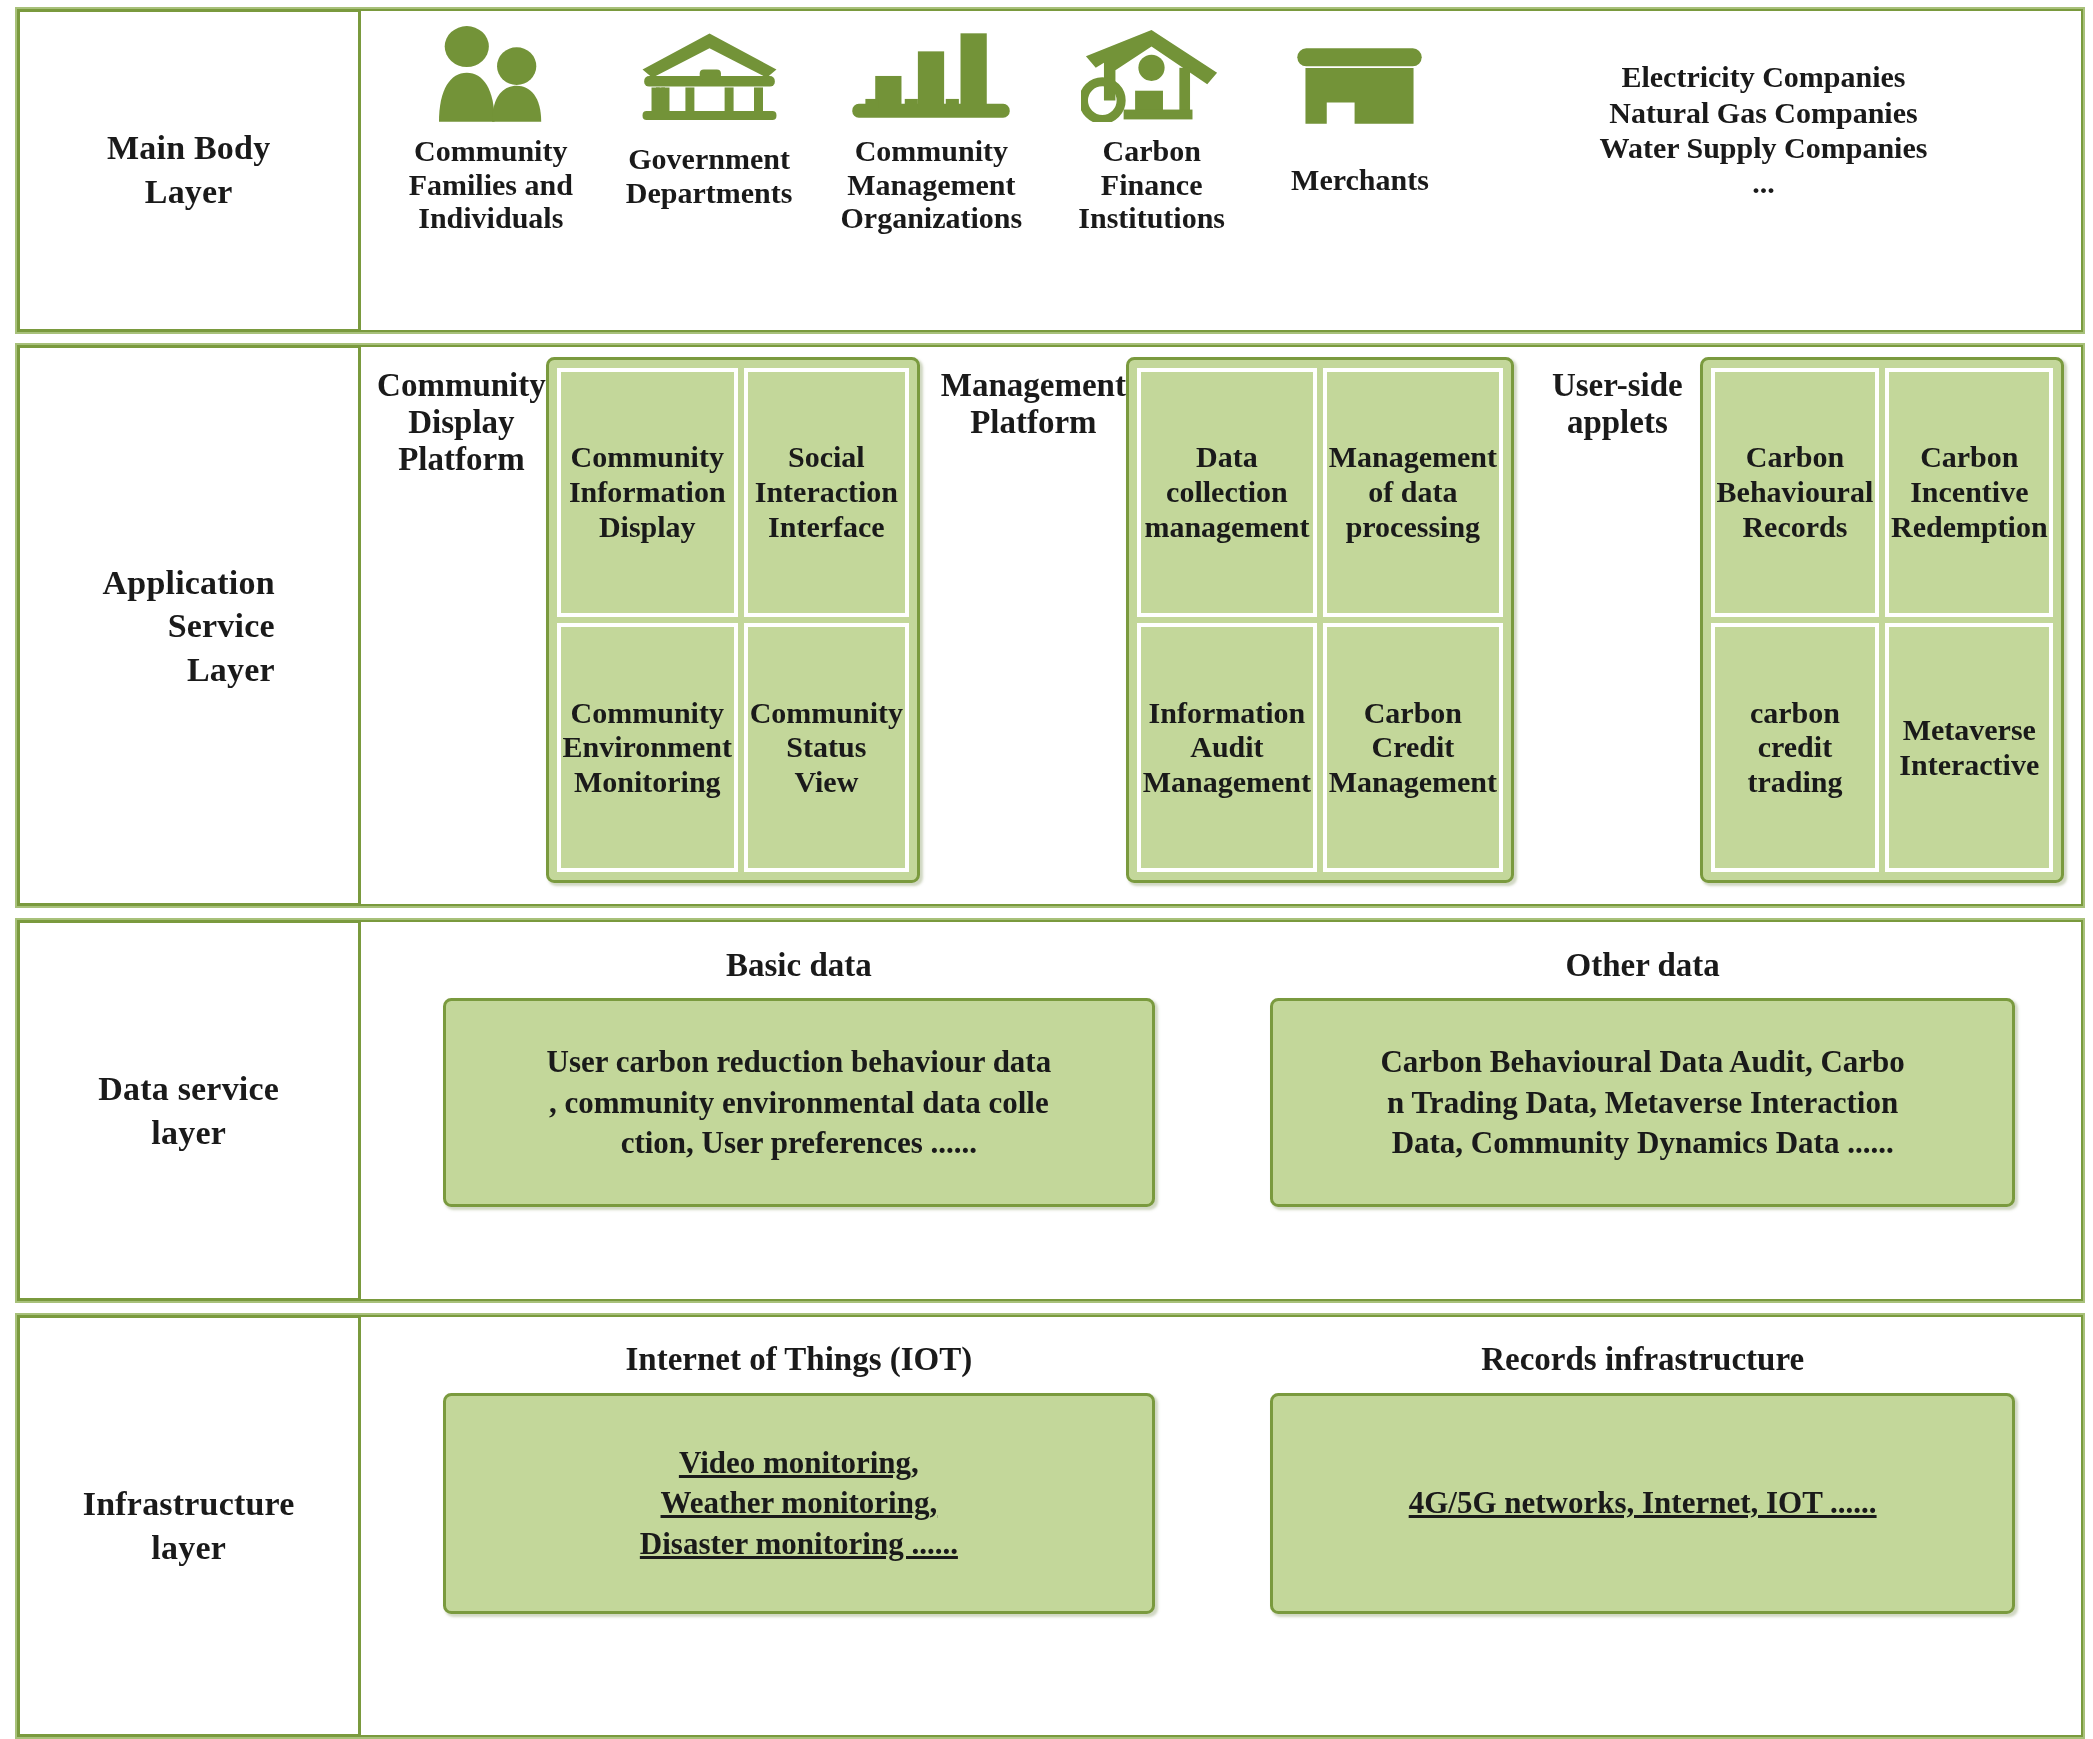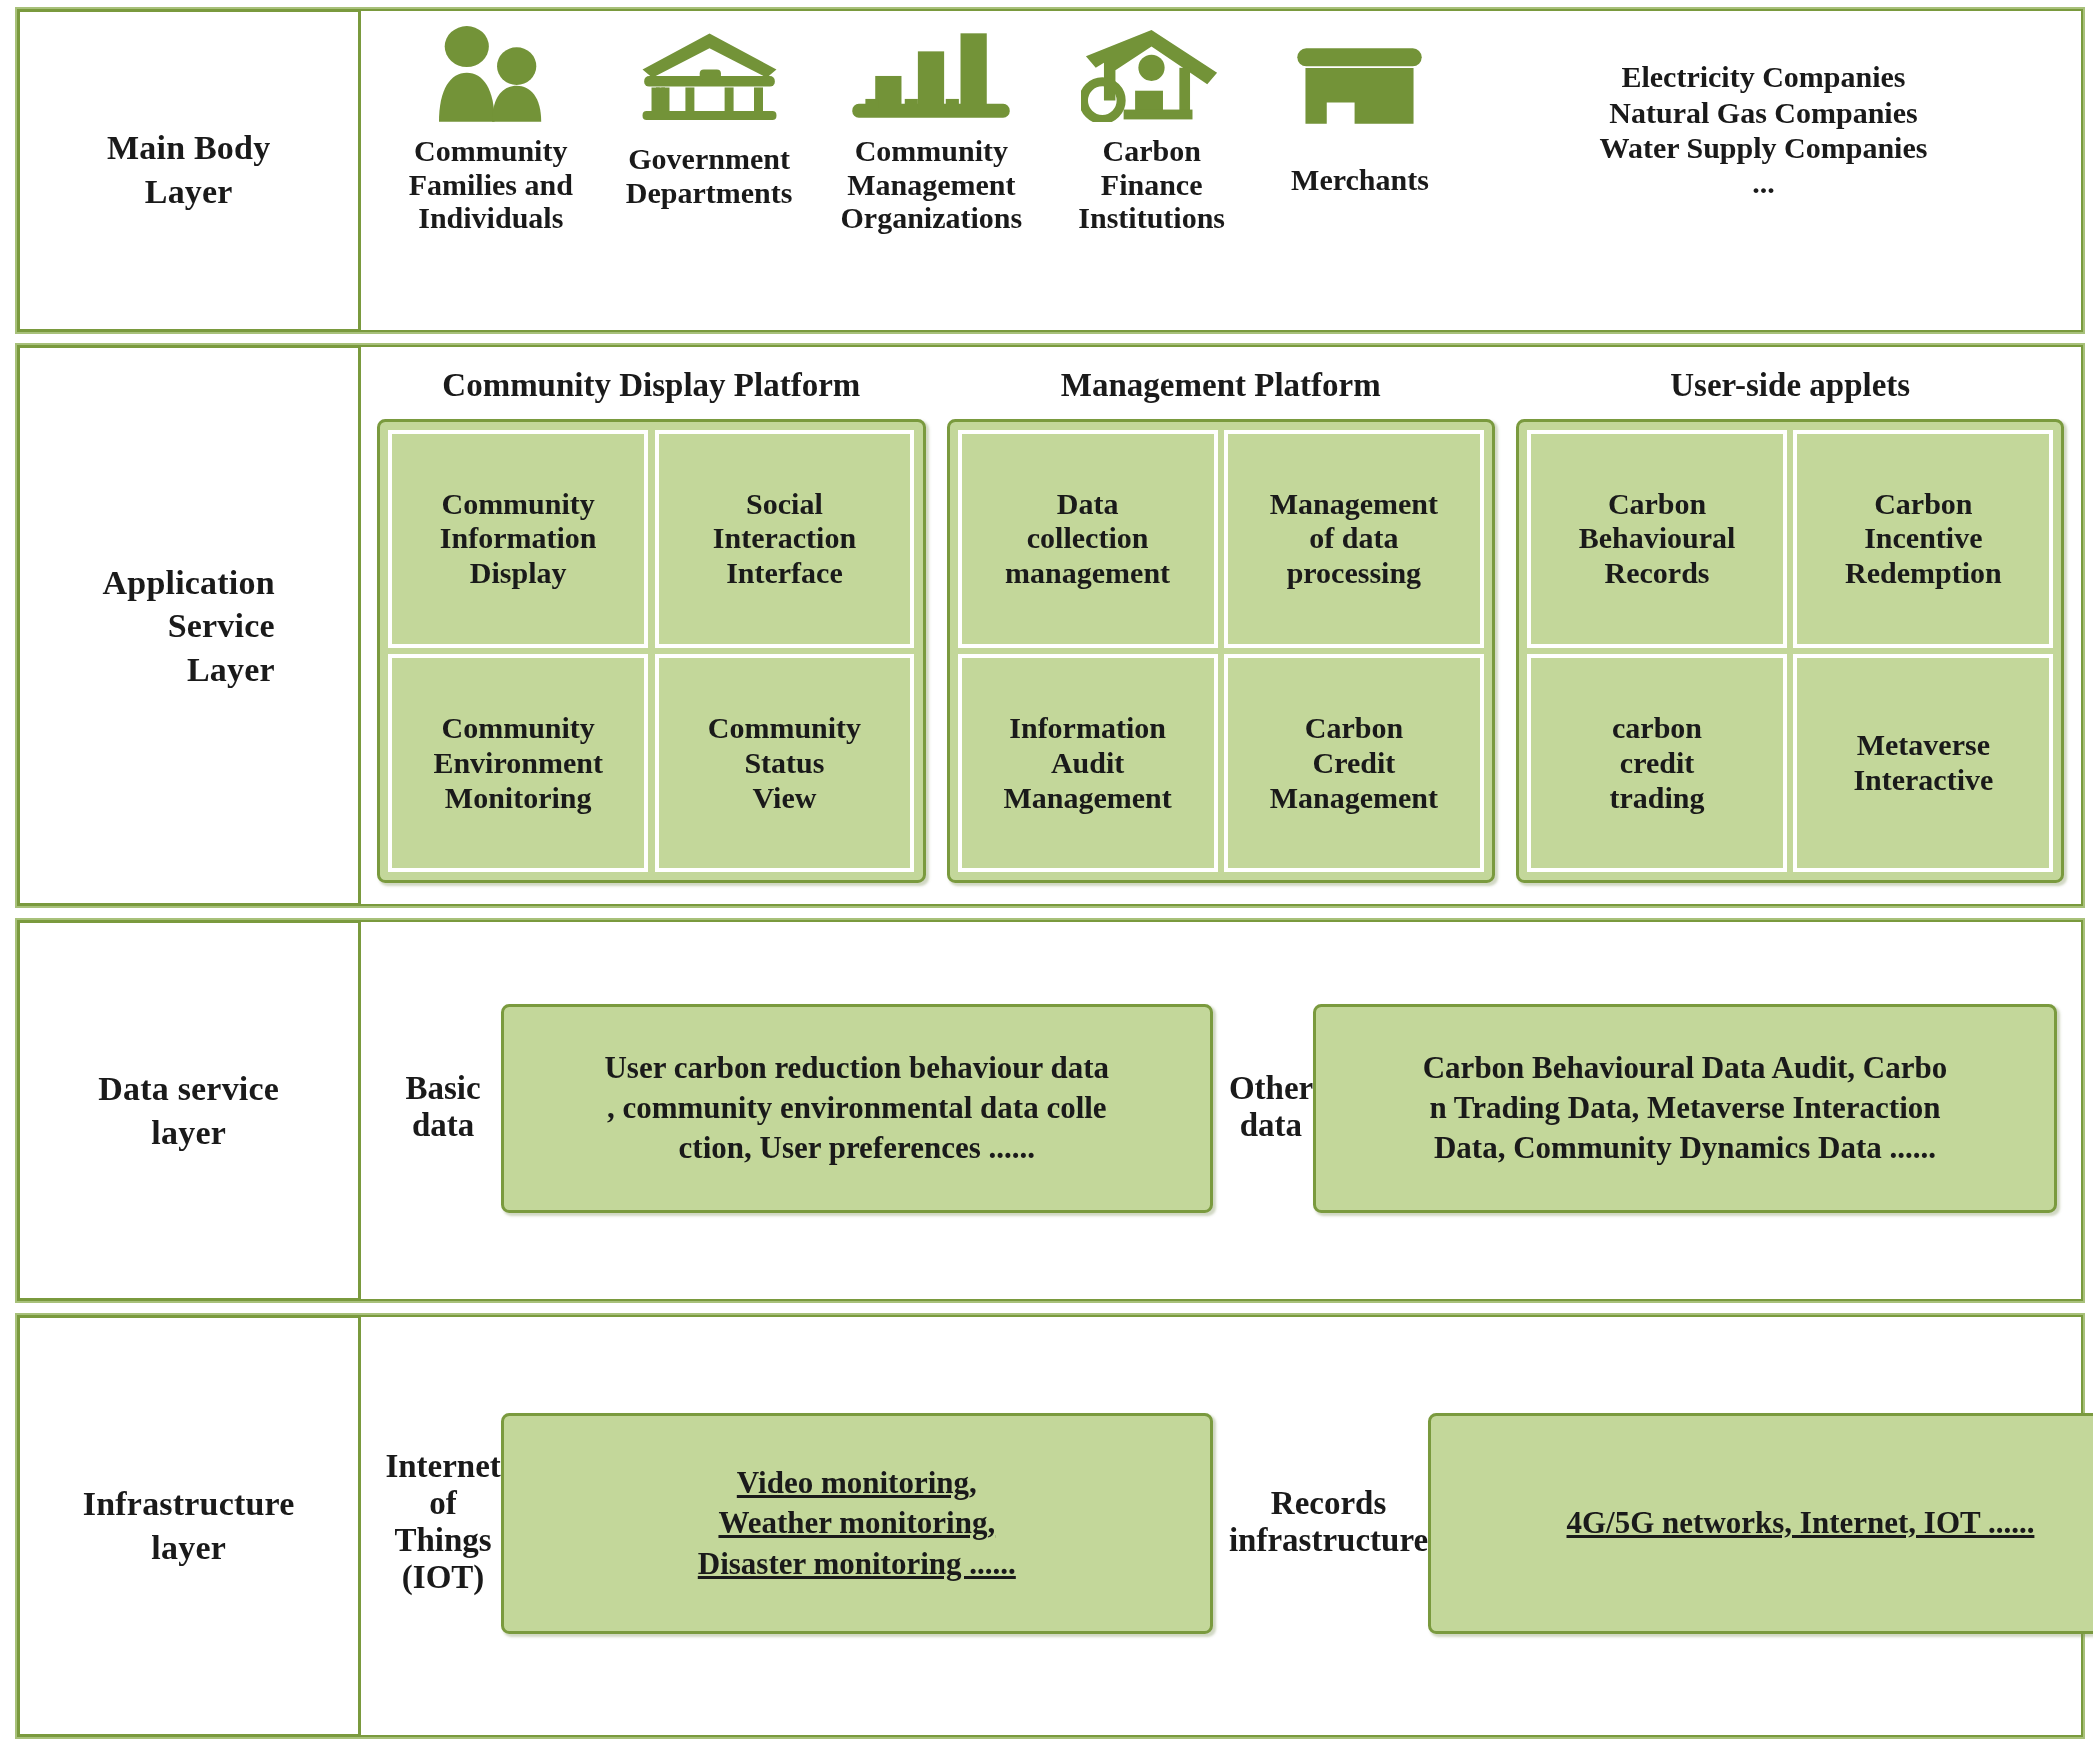--- a/index.html
+++ b/index.html
@@ -92,21 +92,21 @@
   .a4 .cap { margin-top: 11.5px; }
   .a5 .cap { margin-top: 36px; }
 
   
   .app-row {
     display: flex;
     height: 100%;
     padding: 9.8px 16.4px 21px 16.4px;
     gap: 21px;
   }
-  .platform { flex: 1 1 0; display: flex; flex-direction: column; }
+  .platform { flex: 1 1 0; display: flex; flex-direction: row; }
   .platform-title {
     text-align: center;
     font-weight: bold;
     font-size: 33px;
     padding: 9.8px 0 14.7px 0;
     color: #1a1a1a;
   }
   .platform-box {
     flex: 1 1 auto;
     background: #c3d79a;
@@ -133,21 +133,21 @@
     padding: 3.3px 1.6px;
   }
 
   
   .pair-row {
     display: flex;
     height: 100%;
     padding: 13px 24.5px 18px 24.5px;
     gap: 16.4px;
   }
-  .pair-col { flex: 1 1 0; display: flex; flex-direction: row; align-items: center; }
+  .pair-col { flex: 1 1 0; display: flex; flex-direction: column; align-items: center; }
   .pair-title {
     font-weight: bold;
     font-size: 33px;
     padding: 11.5px 0 14.7px 0;
     text-align: center;
     color: #1a1a1a;
   }
   .pair-box {
     width: 86%;
     flex: 0 0 auto;

